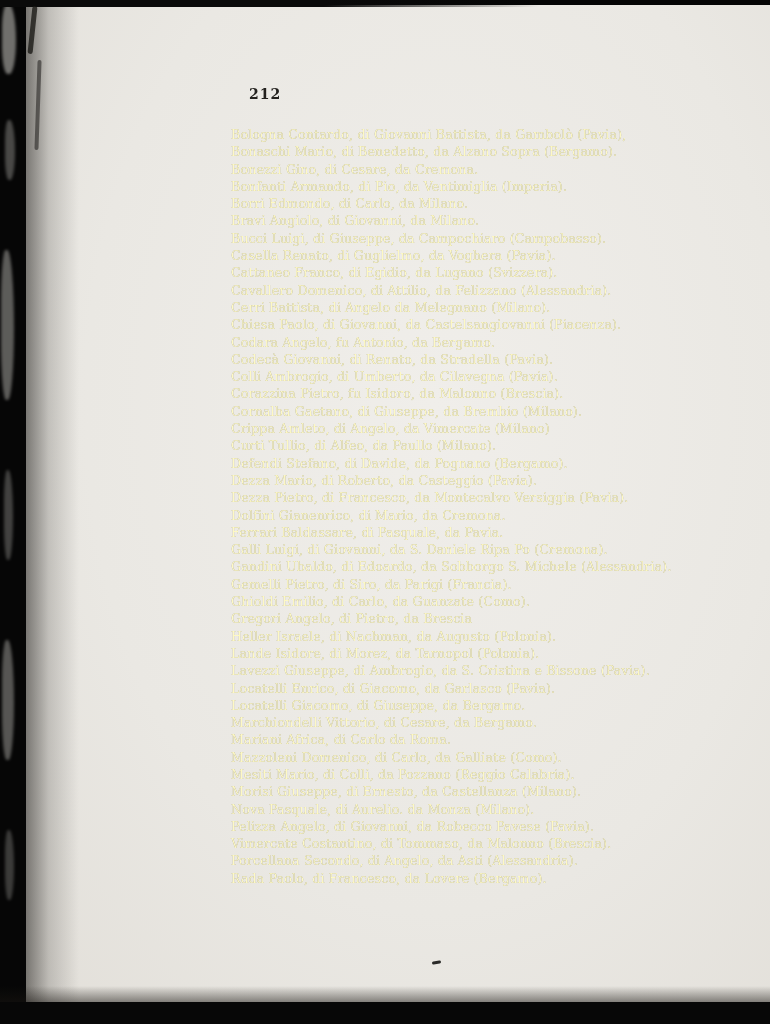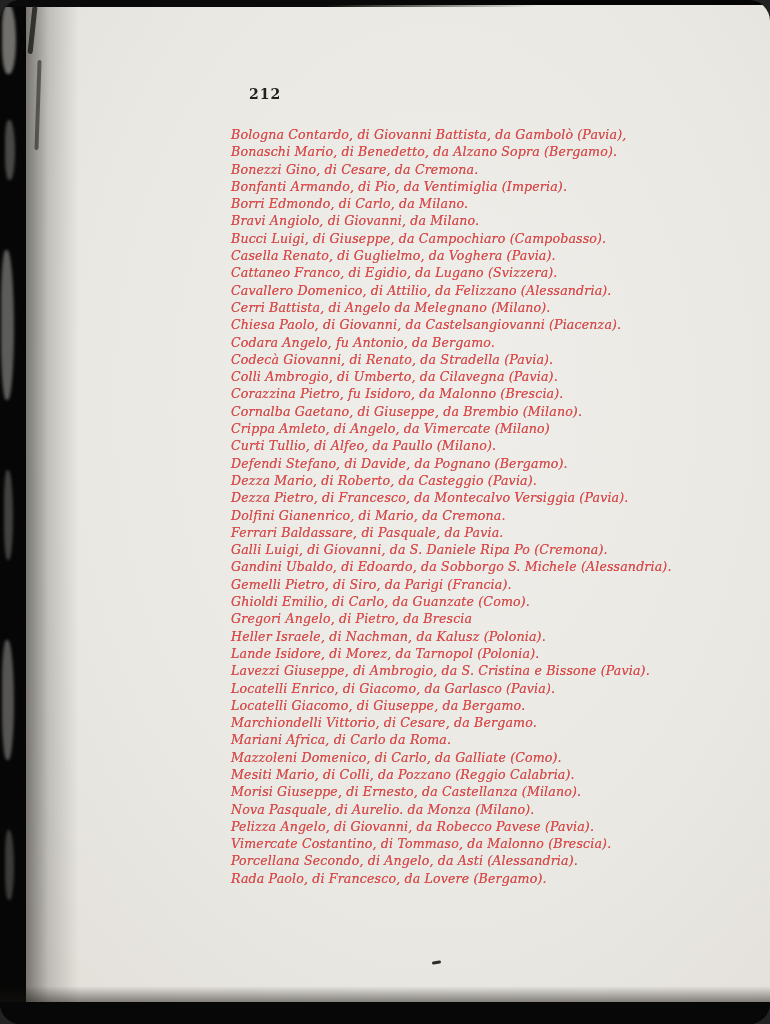--- a/index.html
+++ b/index.html
@@ -5,21 +5,20 @@
   * { box-sizing: border-box; }
   html, body { margin: 0; padding: 0; background: #222; }
 
   .scan {
     position: relative;
     width: 770px;
     height: 1024px;
     background: #050505;
     overflow: hidden;
     font-family: "DejaVu Serif", serif;
-    border-radius: 21px;
   }
 
   
   .paper {
     position: absolute;
     left: 24px;
     top: 5px;
     right: 0;
     bottom: 20px;
     background: radial-gradient(ellipse at 55% 40%, #f0eeea 0%, #eae8e3 60%, #e2dfd9 100%);
@@ -110,25 +109,24 @@
 
   .entries {
     position: absolute;
     left: 231px;
     top: 126px;
     width: 500px;
   }
   .entry {
     font-size: 12.6px;
     line-height: 17.3px;
-    color: #ef4444;
+    color: #fef9c3;
     letter-spacing: 0.15px;
     white-space: nowrap;
     text-shadow: 0 0 0.4px rgba(35,33,31,0.55);
-    font-style: italic;
   }
 </style>
 </head>
 <body>
 
 <div class="scan">
 
   <div class="paper"></div>
 
   <div class="binding-shadow"></div>
@@ -176,21 +174,21 @@
       <div class="entry">Defendi Stefano, di Davide, da Pognano (Bergamo).</div>
       <div class="entry">Dezza Mario, di Roberto, da Casteggio (Pavia).</div>
       <div class="entry">Dezza Pietro, di Francesco, da Montecalvo Versiggia (Pavia).</div>
       <div class="entry">Dolfini Gianenrico, di Mario, da Cremona.</div>
       <div class="entry">Ferrari Baldassare, di Pasquale, da Pavia.</div>
       <div class="entry">Galli Luigi, di Giovanni, da S. Daniele Ripa Po (Cremona).</div>
       <div class="entry">Gandini Ubaldo, di Edoardo, da Sobborgo S. Michele (Alessandria).</div>
       <div class="entry">Gemelli Pietro, di Siro, da Parigi (Francia).</div>
       <div class="entry">Ghioldi Emilio, di Carlo, da Guanzate (Como).</div>
       <div class="entry">Gregori Angelo, di Pietro, da Brescia</div>
-      <div class="entry">Heller Israele, di Nachman, da Kalusz (Polonia).</div>
+      <div class="entry">Heller Israele, di Nachman, da Augusto (Polonia).</div>
       <div class="entry">Lande Isidore, di Morez, da Tarnopol (Polonia).</div>
       <div class="entry">Lavezzi Giuseppe, di Ambrogio, da S. Cristina e Bissone (Pavia).</div>
       <div class="entry">Locatelli Enrico, di Giacomo, da Garlasco (Pavia).</div>
       <div class="entry">Locatelli Giacomo, di Giuseppe, da Bergamo.</div>
       <div class="entry">Marchiondelli Vittorio, di Cesare, da Bergamo.</div>
       <div class="entry">Mariani Africa, di Carlo da Roma.</div>
       <div class="entry">Mazzoleni Domenico, di Carlo, da Galliate (Como).</div>
       <div class="entry">Mesiti Mario, di Colli, da Pozzano (Reggio Calabria).</div>
       <div class="entry">Morisi Giuseppe, di Ernesto, da Castellanza (Milano).</div>
       <div class="entry">Nova Pasquale, di Aurelio. da Monza (Milano).</div>

